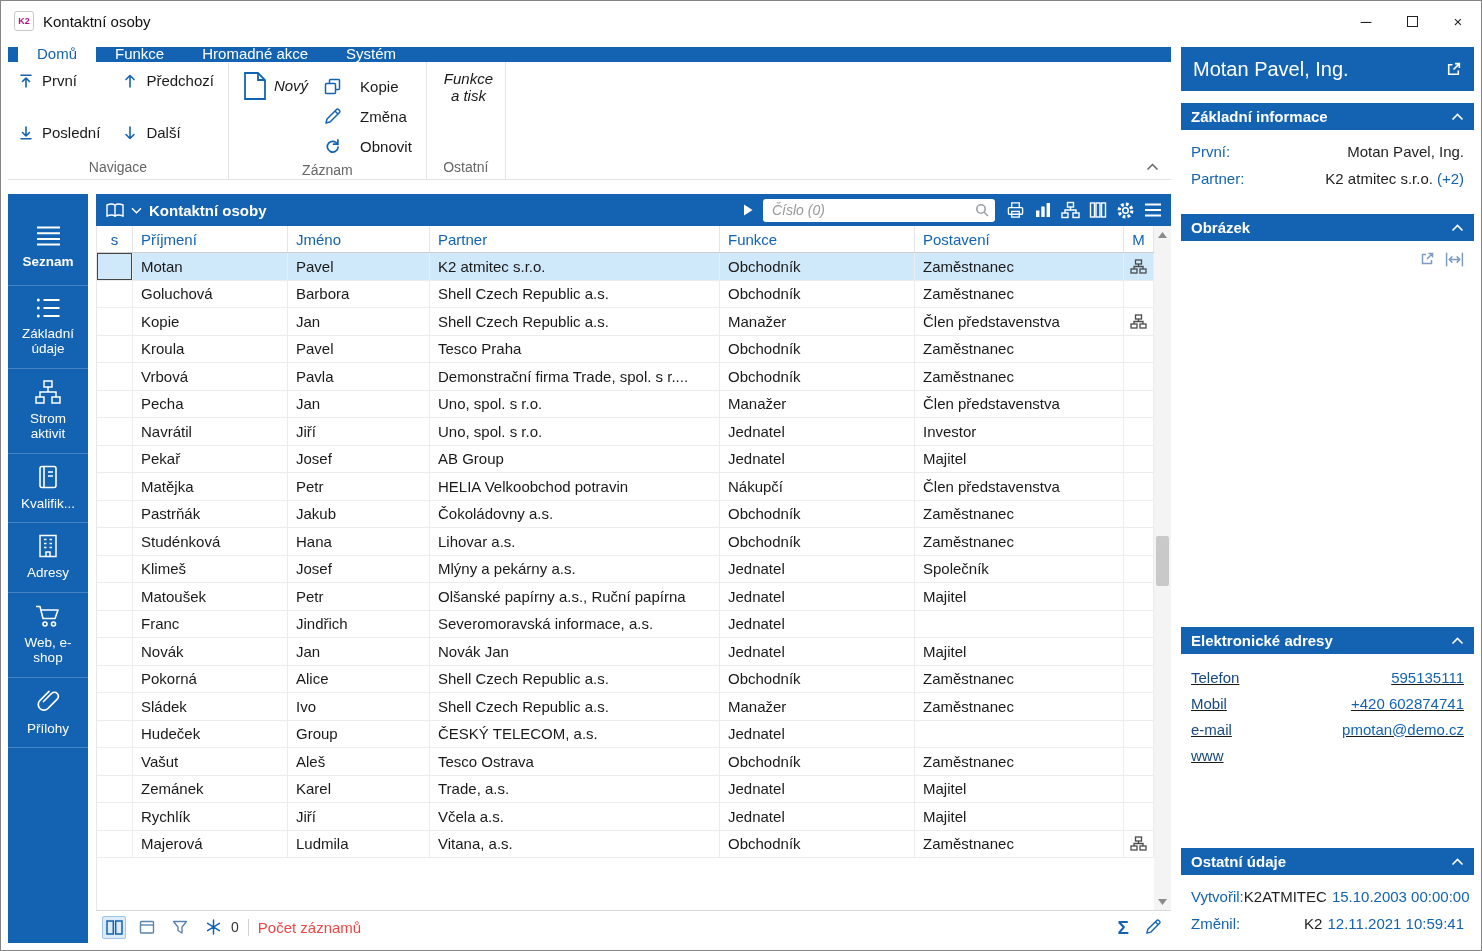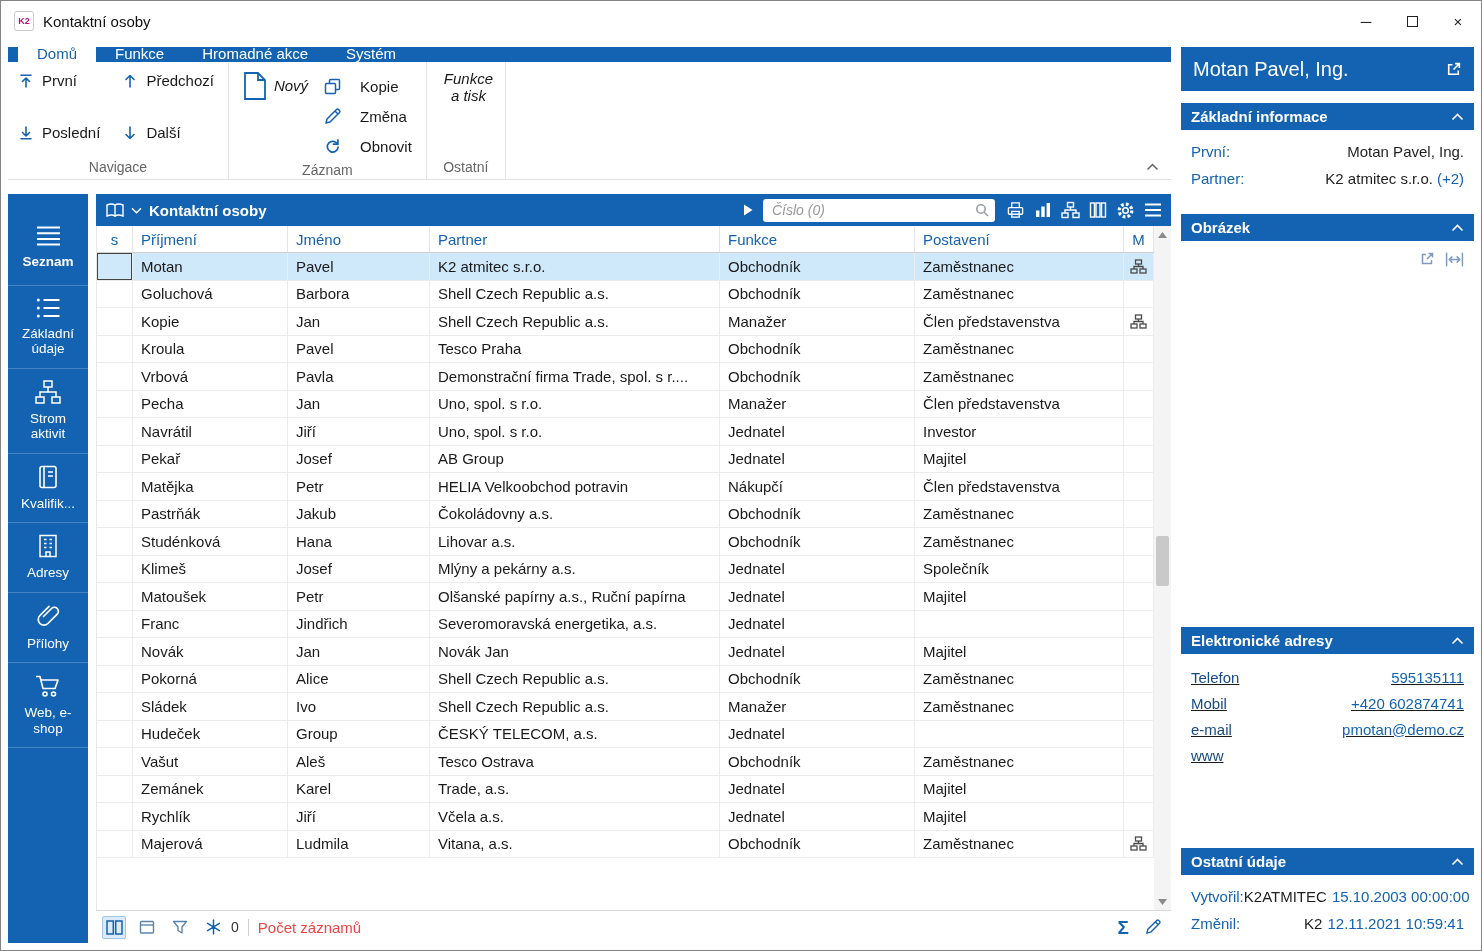--- a/index.html
+++ b/index.html
@@ -262,32 +262,32 @@
             <span class="side-label">Kvalifik...</span>
           </div>
           <div class="side-item">
             <svg width="24" height="24" viewBox="0 0 24 24" fill="none" stroke="#fff" stroke-width="1.5">
                 <rect x="4" y="1.5" width="16" height="21"></rect>
                 <path d="M8 5.5h2.5M8 9.5h2.5M8 13.5h2.5M13.5 5.5H16M13.5 9.5H16M13.5 13.5H16M10 22.5v-4.5h4v4.5"></path>
               </svg>
             <span class="side-label">Adresy</span>
           </div>
           <div class="side-item">
-            <svg width="24" height="25" viewBox="0 0 24 25" fill="none" stroke="#fff" stroke-width="1.7" stroke-linecap="round">
-                <path d="M7.5 12.5l8-8a4 4 0 0 1 5.7 5.7l-9.3 9.3a5.6 5.6 0 0 1-8-8L13 2.4"></path>
-              </svg>
-            <span class="side-label">Přílohy</span>
-          </div>
-          <div class="side-item">
             <svg width="26" height="24" viewBox="0 0 26 24" fill="none" stroke="#fff" stroke-width="1.6" stroke-linejoin="round">
                 <path d="M1 2.5h4l3 12h12l3-8.5H6"></path>
                 <circle cx="10" cy="20" r="2"></circle>
                 <circle cx="18.5" cy="20" r="2"></circle>
               </svg>
             <span class="side-label">Web, e-shop</span>
+          </div>
+          <div class="side-item">
+            <svg width="24" height="25" viewBox="0 0 24 25" fill="none" stroke="#fff" stroke-width="1.7" stroke-linecap="round">
+                <path d="M7.5 12.5l8-8a4 4 0 0 1 5.7 5.7l-9.3 9.3a5.6 5.6 0 0 1-8-8L13 2.4"></path>
+              </svg>
+            <span class="side-label">Přílohy</span>
           </div>
         </div>
 
         <div class="grid-area">
 
           <div class="grid-header">
             <svg width="20" height="17" viewBox="0 0 20 17" fill="none" stroke="#fff" stroke-width="1.4">
                 <path d="M10 3.2C8.2 1.8 5.2 1.8 2 3v11c3.2-1.2 6.2-1.2 8 .2 1.8-1.4 4.8-1.4 8-.2V3c-3.2-1.2-6.2-1.2-8 .2z"></path>
                 <path d="M10 3.2v11.2"></path>
               </svg>
@@ -518,21 +518,21 @@
                     <div class="cell">Majitel</div>
                     <div class="cell c-m">
                       
                     </div>
                   </div>
 
                   <div class="grid-row">
                     <div class="cell c-s"></div>
                     <div class="cell">Franc</div>
                     <div class="cell">Jindřich</div>
-                    <div class="cell">Severomoravská energetika, a.s.</div>
+                    <div class="cell">Severomoravská informace, a.s.</div>
                     <div class="cell">Jednatel</div>
                     <div class="cell"></div>
                     <div class="cell c-m">
                       
                     </div>
                   </div>
 
                   <div class="grid-row">
                     <div class="cell c-s"></div>
                     <div class="cell">Novák</div>

